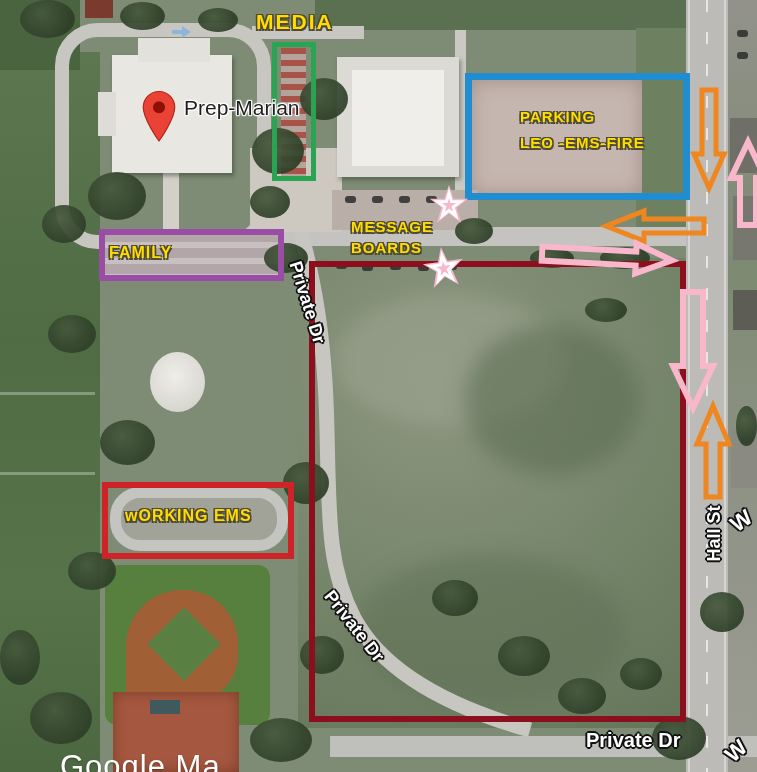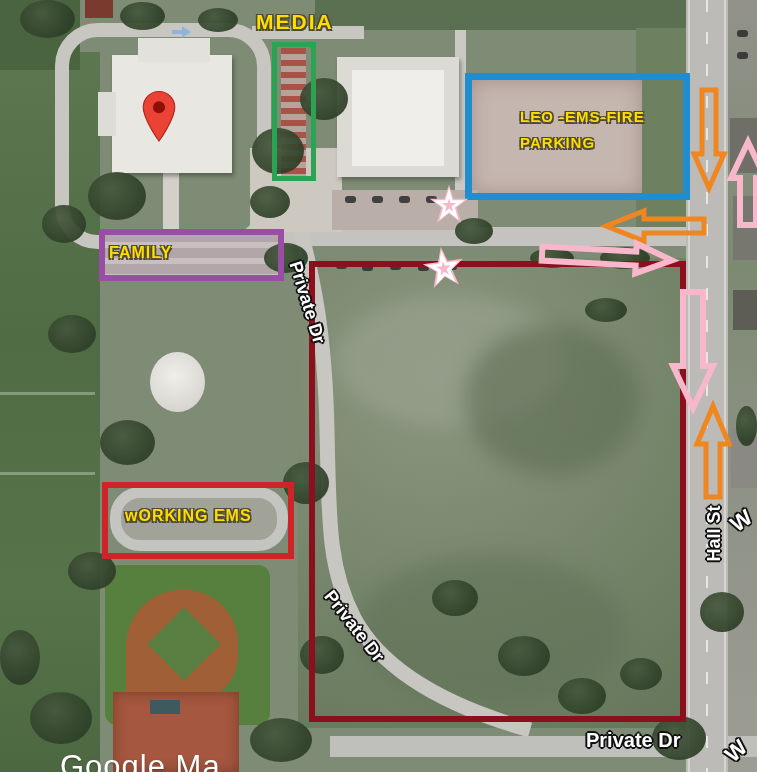--- a/index.html
+++ b/index.html
@@ -135,24 +135,28 @@
   <i class="tree" style="left:736px;top:406px;width:21px;height:40px;"></i>
 
   <div class="zone" style="left:272px;top:42px;width:44px;height:139px;border-width:5px;border-color:#2aa352;box-sizing:border-box;"></div>
   <div class="zone" style="left:465px;top:73px;width:225px;height:127px;border-width:7px;border-color:#1f8dd0;box-sizing:border-box;"></div>
   <div class="zone" style="left:99px;top:229px;width:185px;height:52px;border-width:6px;border-color:#9a4da4;box-sizing:border-box;"></div>
   <div class="zone" style="left:309px;top:261px;width:377px;height:461px;border-width:6px;border-color:#8c0f1d;box-sizing:border-box;"></div>
   <div class="zone" style="left:102px;top:482px;width:192px;height:77px;border-width:6px;border-color:#ce2427;box-sizing:border-box;"></div>
 
   <div class="ylabel" style="left:256px;top:10px;font-size:21px;letter-spacing:2px;">MEDIA</div>
   <div class="ylabel" style="left:520px;top:104px;font-size:15px;letter-spacing:1px;line-height:26px;">
+    <div>PARKING</div>
     <div>LEO -EMS-FIRE</div>
-    <div>PARKING</div>
   </div>
   <div class="ylabel" style="left:109px;top:244px;font-size:16px;letter-spacing:1px;">FAMILY</div>
+  <div class="ylabel" style="left:351px;top:216px;font-size:15px;letter-spacing:1px;line-height:21px;">
+    <div>MESSAGE</div>
+    <div>BOARDS</div>
+  </div>
   <div class="ylabel" style="left:125px;top:507px;font-size:16px;letter-spacing:1px;">wORKING EMS</div>
 
   <div class="roadtxt" style="left:257px;top:292px;width:100px;text-align:center;font-size:18px;transform:rotate(73deg);">Private Dr</div>
   <div class="roadtxt" style="left:299px;top:616px;width:110px;text-align:center;font-size:18px;transform:rotate(52deg);">Private Dr</div>
   <div class="roadtxt" style="left:586px;top:729px;font-size:20px;">Private Dr</div>
   <div class="roadtxt" style="left:674px;top:523px;width:80px;text-align:center;font-size:18px;transform:rotate(-90deg);">Hall St</div>
   <div class="roadtxt" style="left:731px;top:508px;font-size:22px;transform:rotate(-35deg);">W</div>
   <div class="roadtxt" style="left:726px;top:738px;font-size:22px;transform:rotate(-42deg);">W</div>
 
   <div class="arrow" style="left:692px;top:88px;">
@@ -199,17 +203,18 @@
     </svg>
   </div>
 
   <div class="abs" style="left:141px;top:90px;z-index:9;">
     <svg width="36" height="54" viewBox="0 0 24 36">
       <path d="M12,1 C6.2,1 1.5,5.7 1.5,11.5 C1.5,19.5 12,34 12,34 C12,34 22.5,19.5 22.5,11.5 C22.5,5.7 17.8,1 12,1 Z" fill="#ea4335" stroke="#b1271b" stroke-width="0.8"></path>
       <circle cx="12" cy="11.5" r="4" fill="#8c1007"></circle>
     </svg>
   </div>
   <div class="place" style="left:184px;top:96px;">
+    <div>Prep-Marian</div>
   </div>
 
   <div class="wm">Google Ma</div>
 
 </div>
 
 </body></html>

